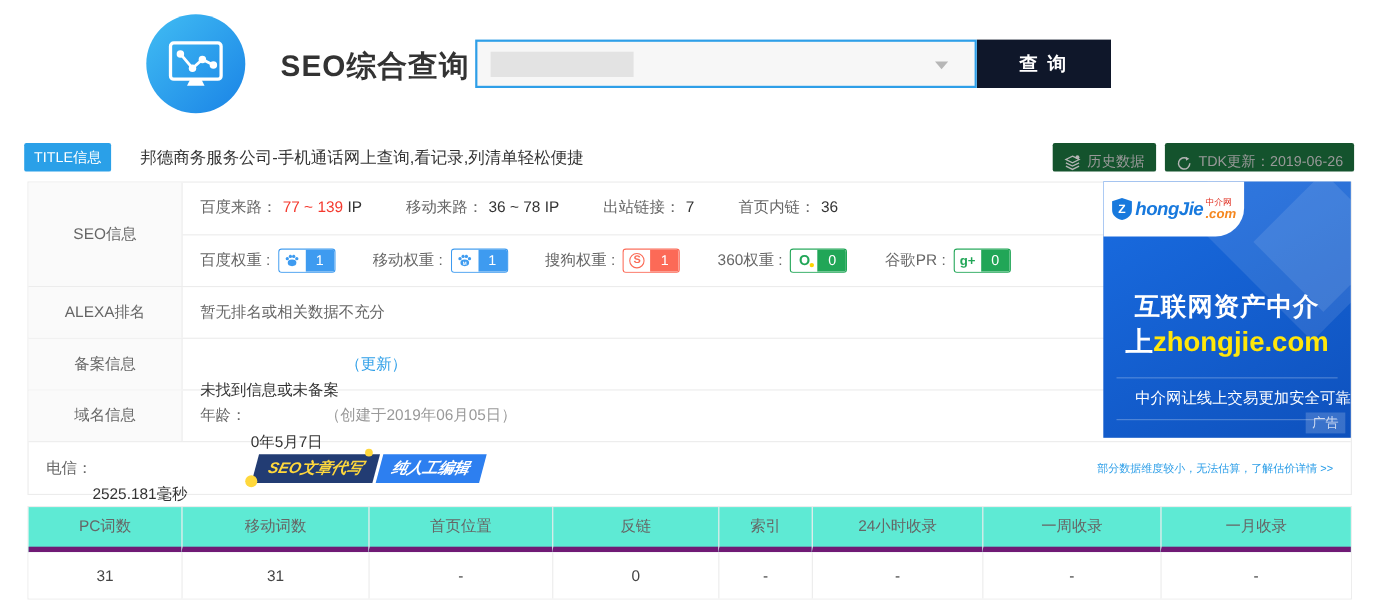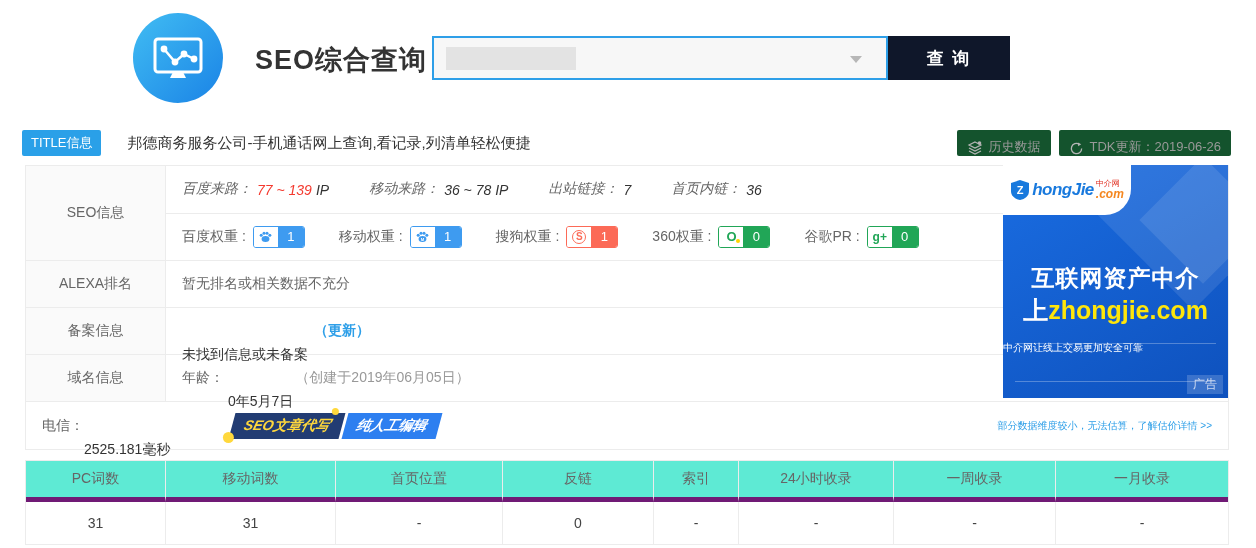--- a/index.html
+++ b/index.html
@@ -37,21 +37,21 @@
   
   .mt { position:absolute; left:25px; top:165px; width:1204px; border:1px solid #ececec; background:#fff; }
   .mt-row { display:flex; border-top:1px solid #ececec; }
   .mt-row.first { border-top:none; }
   .mt-label { width:140px; background:#fafafa; border-right:1px solid #ececec; display:flex; align-items:center; justify-content:center; color:#666; font-size:14px; flex:none; }
   .mt-content { flex:1; display:flex; align-items:center; padding-left:16px; font-size:14px; color:#666; }
   .h47 { height:47px; } .h48 { height:48px; } .h94 { height:94px; }
   .mt-sub { flex:1; display:flex; flex-direction:column; }
   .mt-sub .mt-content { flex:1; }
   .mt-sub .mt-content + .mt-content { border-top:1px solid #ececec; }
-  .fi { display:flex; align-items:flex-end; margin-right:40px;font-style:italic; }
+  .fi { display:flex; align-items:flex-start; margin-right:40px; }
   .fi .lbl { color:#666; }
   .fi .v { color:#333; margin-left:5px; }
   .fi.red .v { color:#f4392e; }
   .fi .sfx { color:#333; margin-left:4px; }
   .wi { display:flex; align-items:center; margin-right:34px; }
   .wi .lbl { color:#666; margin-right:7px; }
   .wbadge { display:inline-flex; height:22px; border-radius:3px; overflow:hidden; border:1px solid; }
   .wbadge .ico { width:24px; background:#fff; display:flex; align-items:center; justify-content:center; }
   .wbadge .num { width:26px; display:flex; align-items:center; justify-content:center; color:#fff; font-size:13px; }
   .wbadge.blue  { border-color:#3e9bf0; } .wbadge.blue .num { background:#3e9bf0; }
@@ -78,21 +78,21 @@
   .ad-logo { position:absolute; left:0; top:0; width:128px; height:50px; background:#fff; border-radius:0 0 26px 0; display:flex; align-items:center; justify-content:center; gap:2px; }
   .ad-logo .zname { color:#1879dd; font-size:17px; font-weight:700; font-style:italic; letter-spacing:-0.5px; }
   .ad-logo .col { display:flex; flex-direction:column; line-height:1; }
   .ad-logo .cn { color:#e02b1d; font-size:8px; }
   .ad-logo .dotcom { color:#f5871f; font-size:12px; font-weight:700; font-style:italic; }
   .ad-line1 { position:absolute; top:98px; width:100%; text-align:center; color:#fff; font-size:23px; font-weight:700; letter-spacing:1px; }
   .ad-line2 { position:absolute; top:129px; width:100%; text-align:center; color:#fff; font-size:25px; font-weight:700; }
   .ad-line2 .yellow { color:#ffe60a; }
   .ad-div { position:absolute; left:12px; right:12px; height:1px; background:rgba(255,255,255,0.28); }
   .d1 { top:178px; } .d2 { top:216px; }
-  .ad-slogan { position:absolute; top:176px; width:100%; text-align:left; color:#fff; font-size:10px; }
+  .ad-slogan { position:absolute; top:188px; width:100%; text-align:right; color:#fff; font-size:14px; }
   .ad-tag { position:absolute; right:5px; bottom:4px; background:rgba(255,255,255,0.18); color:#cdd9f0; font-size:12px; padding:1px 6px; }
   
   .bt { position:absolute; left:25px; top:460px; border:1px solid #ececec; background:#fff; }
   .bt-row { display:flex; }
   .bt-cell { border-left:1px solid #ececec; display:flex; align-items:center; justify-content:center; font-size:14px; }
   .bt-cell:first-child { border-left:none; }
   .bt-head .bt-cell { background:#5eead4; color:#666; height:41px; border-bottom:5px solid #701a75; }
   .bt-vals .bt-cell { color:#444; height:42px; background:#fff; }
   .c0{width:139px}.c1{width:170px}.c2{width:167px}.c3{width:151px}.c4{width:85px}.c5{width:155px}.c6{width:162px}.c7{width:173px}
 </style>
@@ -237,21 +237,21 @@
       <div class="mt-label">ALEXA排名</div>
       <div class="mt-content">
         <span>暂无排名或相关数据不充分</span>
       </div>
     </div>
 
     <div class="mt-row h47">
       <div class="mt-label">备案信息</div>
       <div class="mt-content">
         <span class="val-dark">未找到信息或未备案</span>
-        <span class="blue-link" style="margin-left:6px;font-weight:bold;">（更新）</span>
+        <span class="blue-link" style="margin-left:6px;">（更新）</span>
       </div>
     </div>
 
     <div class="mt-row h47">
       <div class="mt-label">域名信息</div>
       <div class="mt-content">
         <span>年龄：</span>
         <span class="val-dark" style="margin-left:4px;">0年5月7日</span>
         <span class="grey" style="margin-left:2px;">（创建于2019年06月05日）</span>
       </div>

